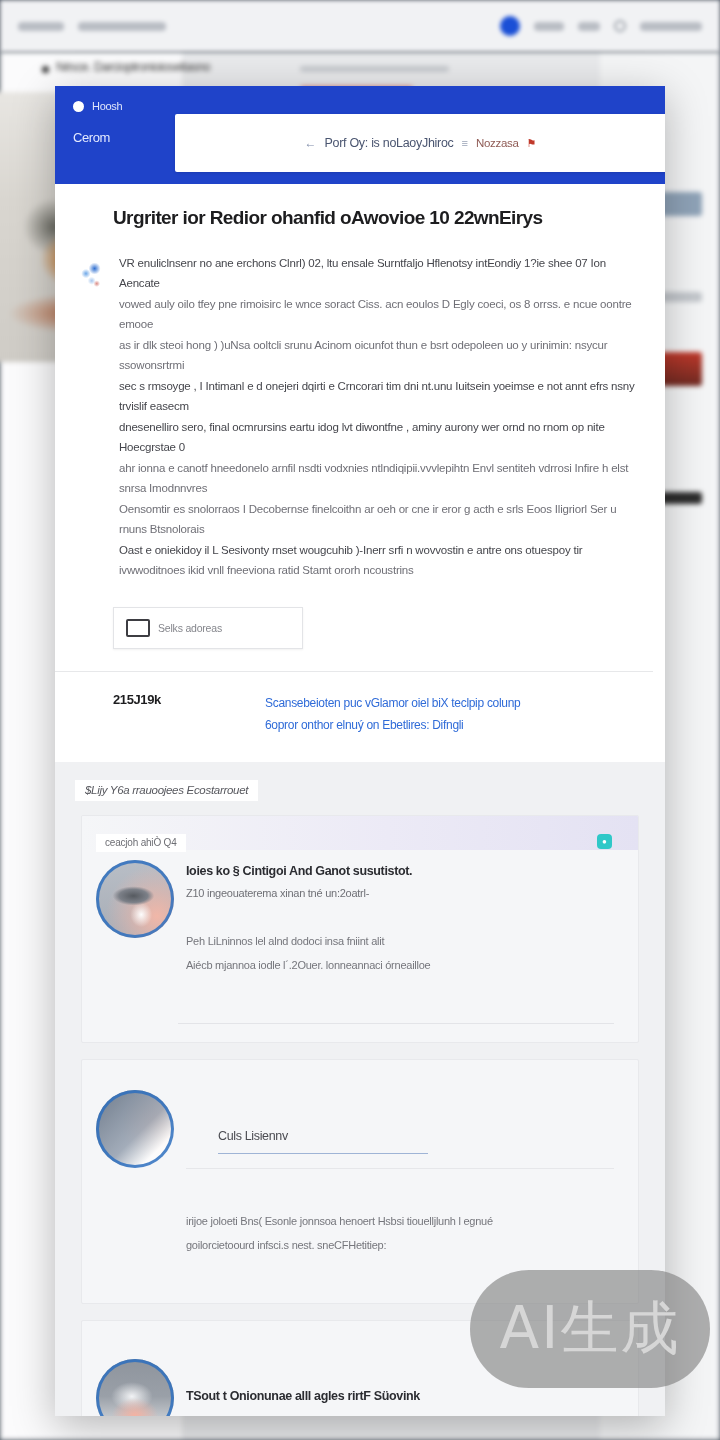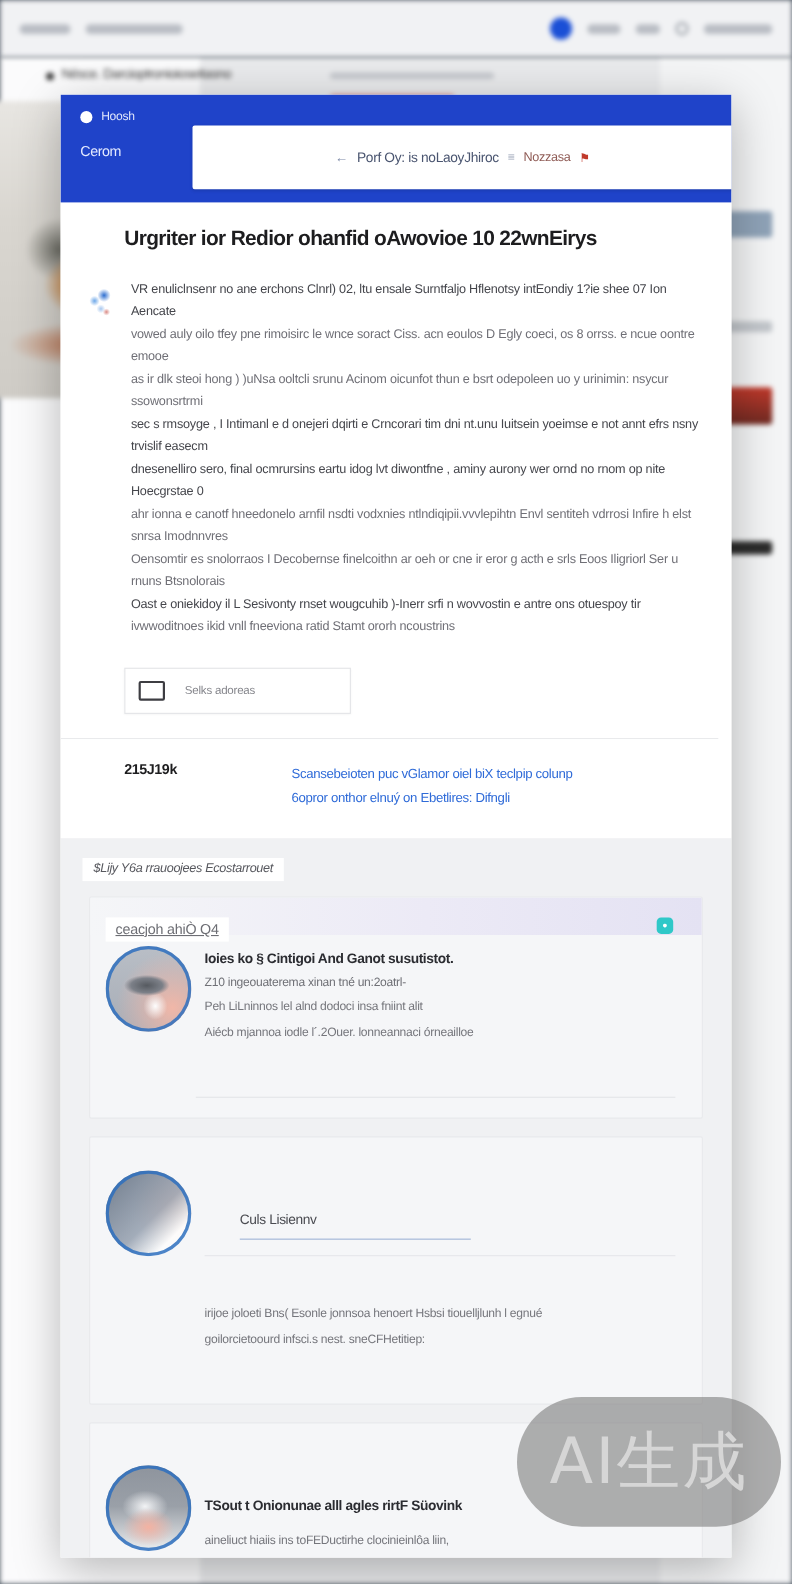--- a/index.html
+++ b/index.html
@@ -166,25 +166,25 @@
     font-size: 11.5px; color: #6f6f76; line-height: 20.5px;
     letter-spacing: -0.2px;
     filter: blur(0.62px);
     margin-bottom: 0;
   }
   .para.strong { color: #45464c; }
 
   
   #attachment-button {
     margin: 26px 0 0 58px;
-    width: 206px; height: 42px;
+    width: 190px; height: 42px;
     background: #ffffff;
     border: 1px solid #e3e4e7;
     box-shadow: 0 1px 2px rgba(0,0,0,0.06);
-    display: flex; align-items: center; gap: 18px;
+    display: flex; align-items: center; gap: 8px;
     padding: 0 12px;
   }
   #attachment-icon {
     width: 24px; height: 18px;
     border: 2px solid #3d3d42; border-radius: 2px;
     flex: none;
   }
   #attachment-label {
     font-size: 10.5px; color: #85868c; letter-spacing: -0.2px;
     filter: blur(0.6px);
@@ -240,25 +240,24 @@
     overflow: hidden;
   }
   .card-accent {
     position: absolute; left: 0; right: 0; top: 0; height: 34px;
     background: linear-gradient(90deg, #f5f6f8 0%, #eceaf6 55%, #e4e2f3 100%);
   }
   .card-badge {
     position: absolute; left: 14px; top: 18px;
     background: #ffffff;
     padding: 3px 9px 4px 9px;
-    font-size: 13px; color: #6d6e74;
+    font-size: 10px; color: #6d6e74;
     letter-spacing: -0.2px;
     filter: blur(0.6px);
     z-index: 3;
-    text-decoration: underline;
   }
   .card-corner-icon {
     position: absolute; right: 26px; top: 18px;
     width: 15px; height: 15px; border-radius: 4px;
     background: #2fc8c8;
     display: flex; align-items: center; justify-content: center;
     color: #fff; font-size: 8px;
     filter: blur(0.5px);
     z-index: 3;
   }
@@ -312,21 +311,21 @@
     display: inline-block;
     min-width: 210px;
     margin-left: 32px;
   }
   .card-subtitle {
     margin-top: 5px;
     font-size: 11px; color: #6f7076; line-height: 1.6;
     letter-spacing: -0.25px;
     filter: blur(0.6px);
   }
-  .card-body { }
+  .card-body { margin-top: 26px; }
   .card-body-line {
     font-size: 11px; color: #75767c; line-height: 24px;
     letter-spacing: -0.25px;
     filter: blur(0.62px);
   }
   .card-footer-rule {
     margin: 22px 24px 0 96px;
     height: 1px; background: #e3e4e8;
   }
   .card-title-rule {

